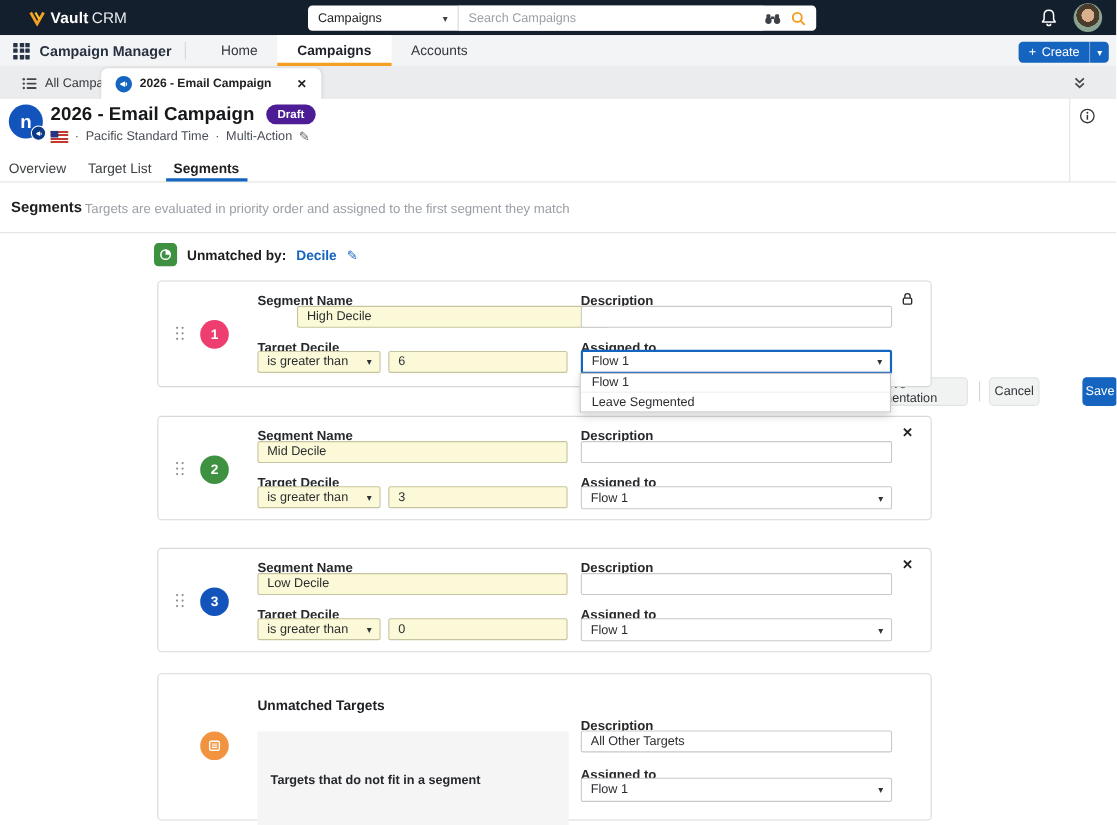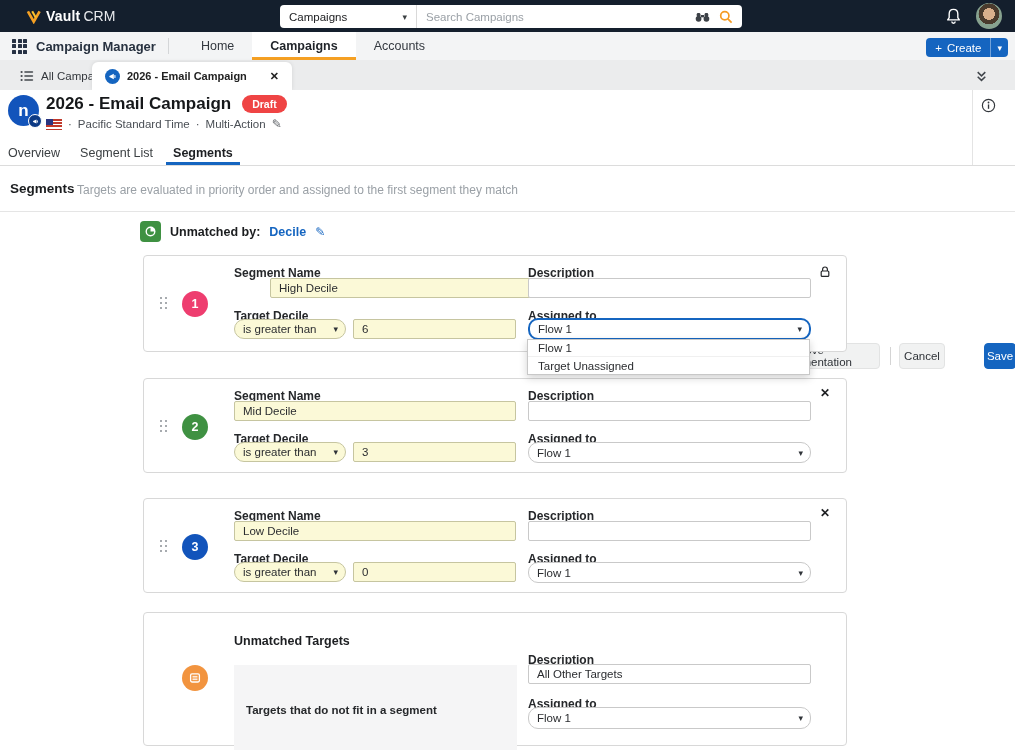--- a/index.html
+++ b/index.html
@@ -55,21 +55,21 @@
 
   
   .header { position:absolute; left:0; top:90px; width:1015px; height:50px; background:#fff; }
   .rec-icon { position:absolute; left:8px; top:5px; width:31px; height:31px; border-radius:50%;
               background:#1254bb; color:#fff; font-weight:700; font-size:17px; display:flex;
               align-items:center; justify-content:center; }
   .rec-badge { position:absolute; right:-3px; bottom:-2px; width:14px; height:14px; border-radius:50%;
                background:#0d3a85; border:1.5px solid #fff; display:flex; align-items:center; justify-content:center; }
   .title-row { position:absolute; left:46px; top:4px; display:flex; align-items:center; gap:11px; }
   .title { font-size:17px; font-weight:700; color:#16181a; }
-  .draft { background:#ef4444; color:#fff; font-size:10.5px; font-weight:700; padding:3px 10px; border-radius:10px; }
+  .draft { background:#4c1d95; color:#fff; font-size:10.5px; font-weight:700; padding:3px 10px; border-radius:10px; }
   .subrow { position:absolute; left:46px; top:27px; display:flex; align-items:center; gap:6px;
             font-size:11.5px; color:#4a4f55; }
   .flag { position:relative; width:16px; height:11px;
           background:repeating-linear-gradient(180deg,#c0392b 0 1.6px,#fff 1.6px 3.2px); }
   .flag::before { content:""; position:absolute; left:0; top:0; width:7px; height:6px; background:#2a3580; }
   .pencil { color:#5f6368; font-size:12px; cursor:pointer; }
   .rail-divider { position:absolute; left:972px; top:90px; width:1px; height:76px; background:#e4e4e4; }
   .info-icon { position:absolute; left:981px; top:98px; cursor:pointer; }
 
   
@@ -100,21 +100,21 @@
   .drag { position:absolute; left:16px; top:41px; display:grid; grid-template-columns:repeat(2,5px);
           grid-auto-rows:5px; cursor:grab; }
   .drag span { width:2px; height:2px; border-radius:50%; background:#8a8f94; }
   .numcircle { position:absolute; left:38px; top:35px; width:26px; height:26px; border-radius:50%;
                color:#fff; font-size:12.5px; font-weight:700; display:flex; align-items:center; justify-content:center; }
   .c1 { background:#ee3d6f; } .c2 { background:#3f9142; } .c3 { background:#1254bb; }
   .f-label { position:absolute; font-size:12px; font-weight:700; color:#26282b; }
   .inp { position:absolute; height:20px; border:1px solid #c9c9c9; border-radius:2px; background:#fff;
          font-size:11.5px; color:#2b2d30; padding:0 8px; font-family:inherit; outline:none; }
   .inp.yellow { background:#fbf9d7; border-color:#c6c5a0; }
-  .sel { position:absolute; height:20px; border:1px solid #c9c9c9; border-radius:10px; background:#fff;
+  .sel { position:absolute; height:20px; border:1px solid #c9c9c9; border-radius:2px; background:#fff;
          font-size:11.5px; color:#2b2d30; display:flex; align-items:center; padding:0 22px 0 8px; cursor:pointer; }
   .sel.yellow { background:#fbf9d7; border-color:#c6c5a0; }
   .sel .sel-caret { position:absolute; right:7px; font-size:9px; color:#2f3338; }
   .sel.focused { border:2px solid #1565c0; }
   .lock { position:absolute; right:14px; top:9px; }
   .close-x { position:absolute; right:16px; top:7px; font-size:12px; font-weight:700; color:#1d1f22; cursor:pointer; }
 
   
   .menu { position:absolute; left:527px; top:339px; width:283px; background:#fff; border:1px solid #c8c8c8;
           box-shadow:0 3px 8px rgba(0,0,0,.18); z-index:6; }
@@ -265,21 +265,21 @@
   <span class="info-icon">
     <svg width="15" height="15" viewBox="0 0 14 14">
       <circle cx="7" cy="7" r="5.7" fill="none" stroke="#33373c" stroke-width="1.1"></circle>
       <rect x="6.4" y="6" width="1.25" height="4.1" fill="#33373c"></rect>
       <circle cx="7.02" cy="4.2" r=".85" fill="#33373c"></circle>
     </svg>
   </span>
 
   <div class="rectabs">
     <span class="rectab">Overview</span>
-    <span class="rectab">Segment List</span>
+    <span class="rectab">Target List</span>
     <span class="rectab active">Segments</span>
   </div>
 
   <div class="toolbar">
     <span class="tb-title">Segments</span>
     <span class="tb-sub">Targets are evaluated in priority order and assigned to the first segment they match</span>
     <div class="btn" style="left:697px; width:78px;">
       <span>+</span>
       <span>Add Segment</span>
     </div>
@@ -335,21 +335,21 @@
     <span class="lock">
       <svg width="14" height="14" viewBox="0 0 14 14" fill="none" stroke="#26282b" stroke-width="1.2">
         <path d="M4.6 6 V4.4 a2.4 2.4 0 0 1 4.8 0 V6"></path>
         <rect x="3.2" y="6" width="7.6" height="5.4" rx="1"></rect>
       </svg>
     </span>
   </div>
 
   <div class="menu">
     <div class="menu-item">Flow 1</div>
-    <div class="menu-item">Target Unassigned</div>
+    <div class="menu-item">Leave Segmented</div>
   </div>
 
   <div class="card" style="top:378px; height:95px;">
     <span class="drag">
       <span></span>
         <span></span>
         <span></span>
         <span></span>
         <span></span>
         <span></span>

